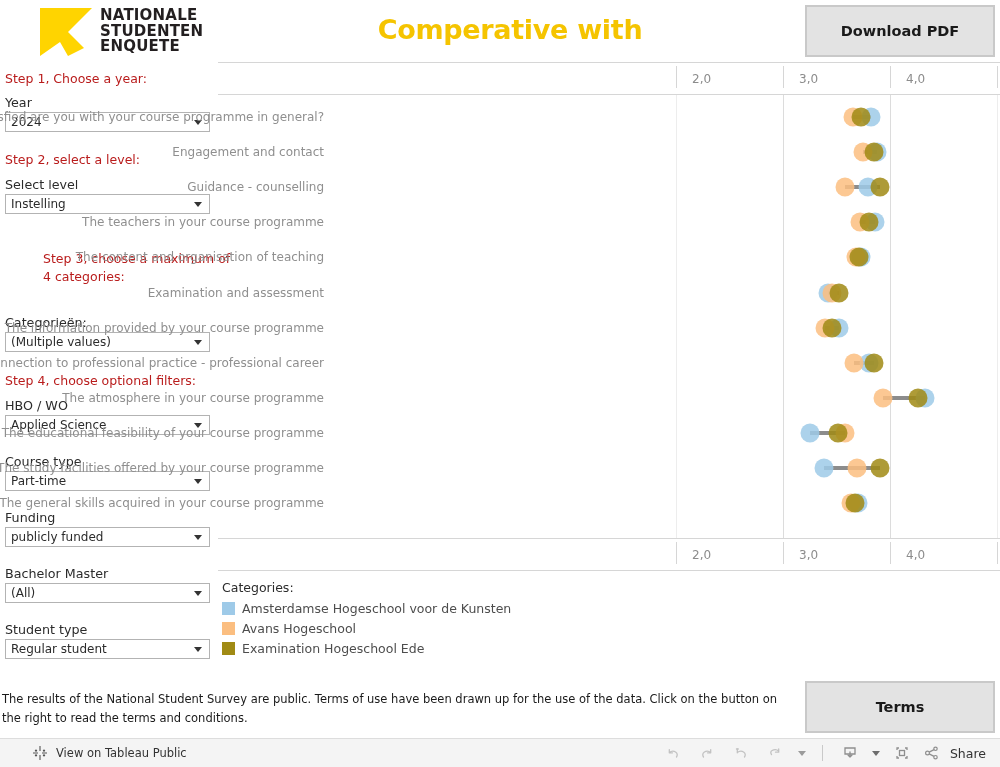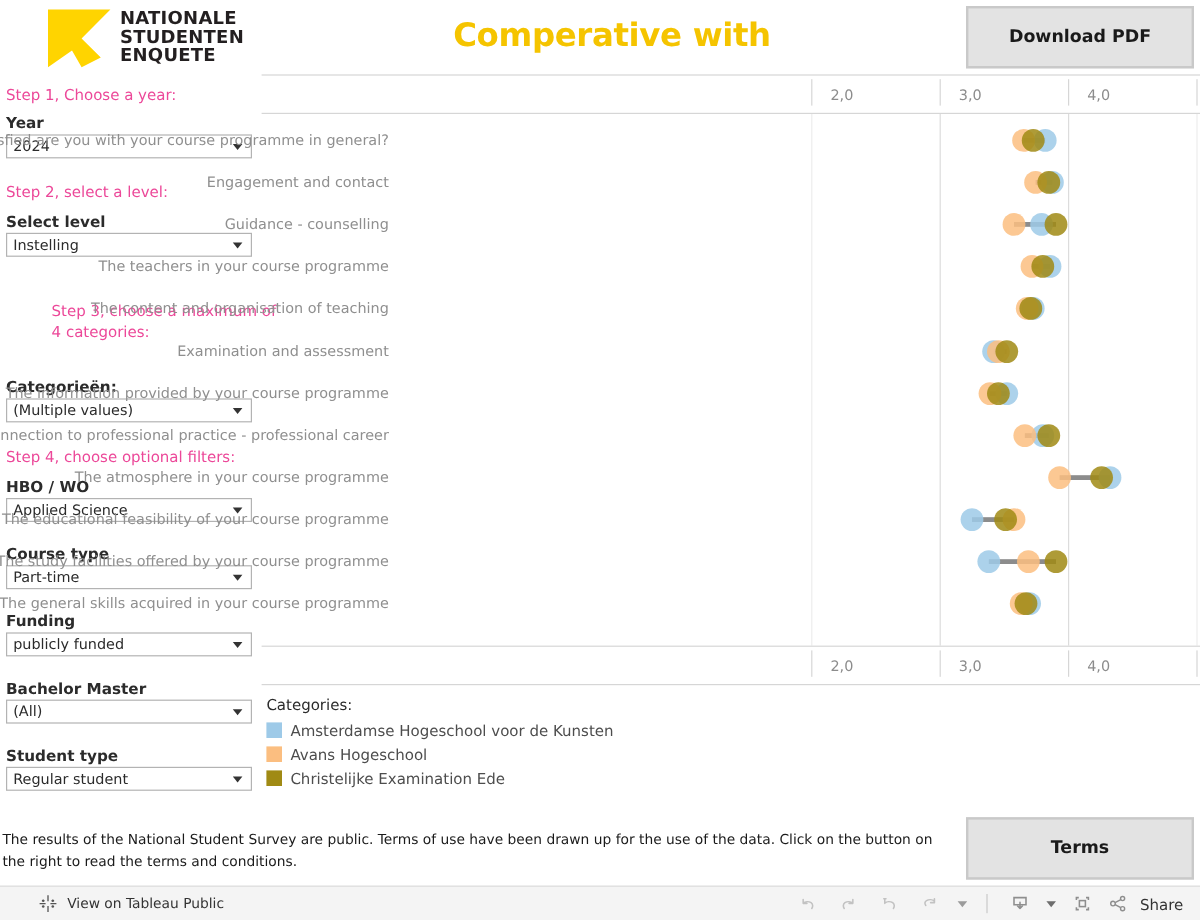--- a/index.html
+++ b/index.html
@@ -23,22 +23,22 @@
   .btn {
     background:#e3e3e3; border:2px solid #c9c9c9; color:#1a1a1a;
     font-weight:bold; display:flex; align-items:center; justify-content:center;
     cursor:pointer; user-select:none;
   }
   .btn-download { position:absolute; left:805px; top:5px; width:190px; height:52px; font-size:14.5px; }
   .btn-terms { position:absolute; left:805px; top:681px; width:190px; height:52px; font-size:14.5px; }
 
   
   .sidebar { position:absolute; left:0; top:62px; width:218px; height:620px; }
-  .step-label { color:#ec4899; font-size:12.5px; line-height:18px; }
-  .ctrl-label { color:#2b2b2b; font-size:12.7px; font-weight:bold; margin-bottom:2px; }
+  .step-label { color:#b91c1c; font-size:12.5px; line-height:18px; }
+  .ctrl-label { color:#2b2b2b; font-size:12.7px; font-weight:normal; margin-bottom:2px; }
   .dd {
     width:205px; height:20px; border:1px solid #b3b3b3; background:#fff;
     display:flex; align-items:center; position:relative; cursor:pointer;
   }
   .dd span.val { font-size:12px; color:#2b2b2b; padding-left:5px;
                  white-space:nowrap; overflow:hidden; }
   .dd .caret {
     position:absolute; right:7px; top:50%; margin-top:-2px;
     width:0; height:0; border-left:4px solid transparent; border-right:4px solid transparent;
     border-top:5px solid #333;
@@ -292,21 +292,21 @@
         <div class="legend-row">
           <span class="swatch" style="background: rgb(158, 202, 232);"></span>
           <span class="legend-lbl">Amsterdamse Hogeschool voor de Kunsten</span>
         </div>
         <div class="legend-row">
           <span class="swatch" style="background: rgb(251, 190, 128);"></span>
           <span class="legend-lbl">Avans Hogeschool</span>
         </div>
         <div class="legend-row">
           <span class="swatch" style="background: rgb(160, 138, 20);"></span>
-          <span class="legend-lbl">Christelijke Examination Ede</span>
+          <span class="legend-lbl">Examination Hogeschool Ede</span>
         </div>
       </div>
   </div>
 
   <div class="footer-text">The results of the National Student Survey are public. Terms of use have been drawn up for the use of the data. Click on the button on the right to read the terms and conditions.</div>
   <div class="btn btn-terms">Terms</div>
 
   <div class="toolbar">
     <div class="tb-left">
       <svg width="16" height="16" viewBox="0 0 16 16">

